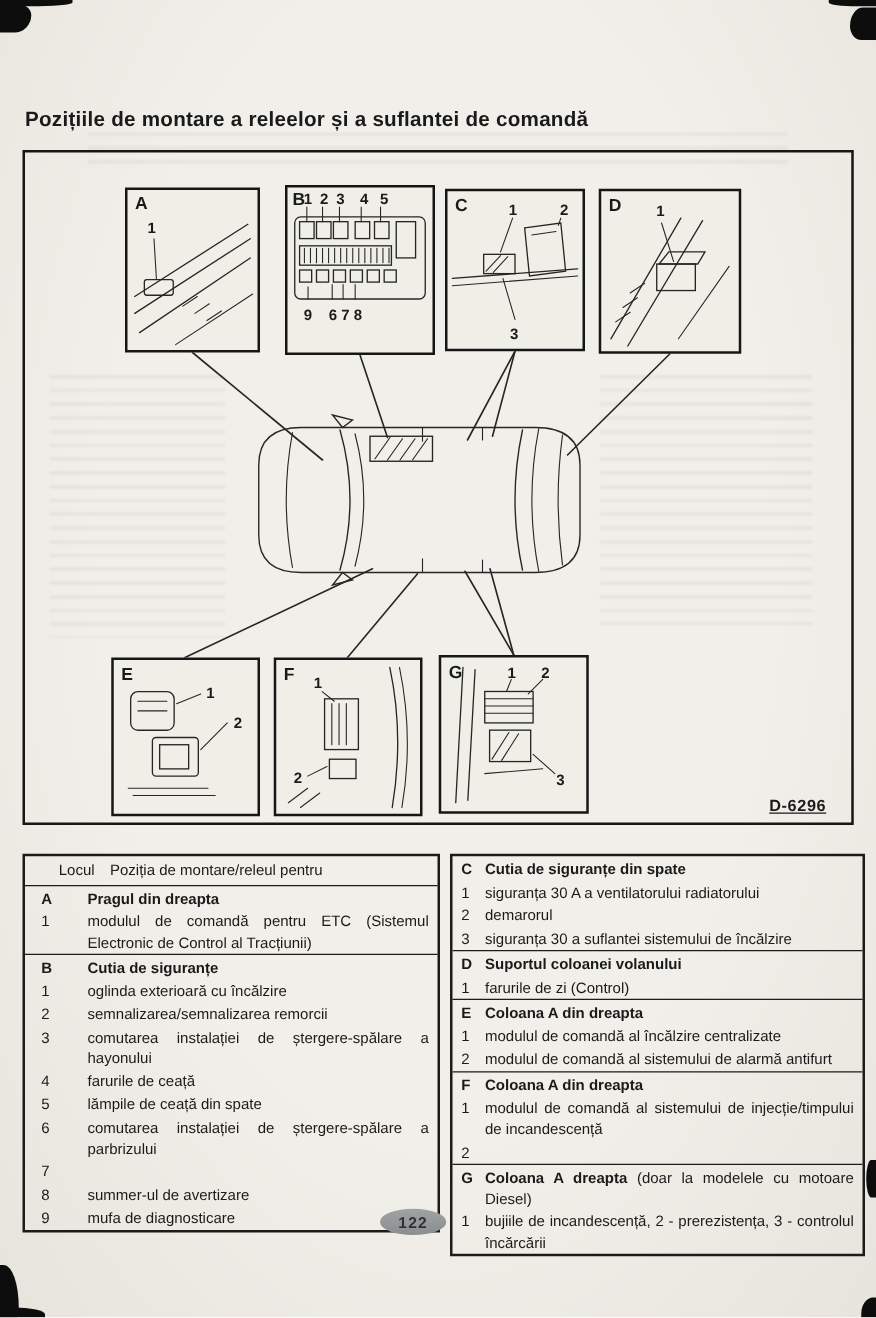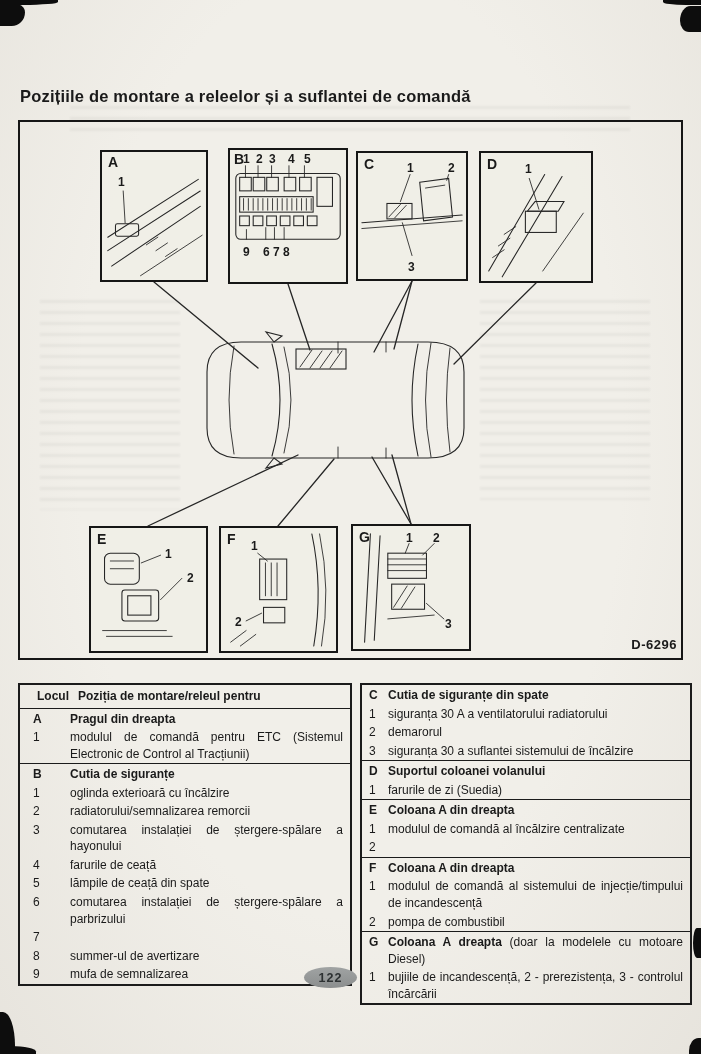--- a/index.html
+++ b/index.html
@@ -32,36 +32,36 @@
   .page-title { position:absolute; left:20px; top:87px; font-size:16.5px; font-weight:bold; letter-spacing:.2px; }
 
   
   .diagram { position:absolute; left:18px; top:120px; width:665px; height:540px;
              border:2px solid #161616; }
   .overlay { position:absolute; left:0; top:0; width:661px; height:536px; }
   .dbox { position:absolute; border:2px solid #161616; background:rgba(240,238,231,.65); }
   .sketch { position:absolute; left:0; top:0; width:100%; height:100%; }
   .blabel  { position:absolute; font-size:14px; font-weight:bold; line-height:1; }
   .callout { position:absolute; font-size:12px; font-weight:bold; line-height:1; }
-  .figcode { position:absolute; right:4px; bottom:6px; font-size:13px; font-weight:bold; letter-spacing:.5px; }
+  .figcode { position:absolute; right:20px; bottom:6px; font-size:13px; font-weight:bold; letter-spacing:.5px;text-decoration:underline; }
 
   svg path, svg rect, svg line { stroke:#262626; fill:none; stroke-width:1.1; stroke-linecap:round; }
   svg .thin { stroke-width:.9; }
   svg .conn { stroke-width:1.3; }
 
   
   .mtable { position:absolute; top:683px; border:2px solid #1b1b1b; font-size:12px; line-height:1.38; }
   .mtable.left  { left:18px;  width:334px; }
   .mtable.right { left:360px; width:332px; }
   .trow { display:flex; padding:1px 0; }
   .trow .c1 { flex:0 0 50px; padding-left:13px; }
   .mtable.right .trow .c1 { flex:0 0 26px; padding-left:7px; }
   .trow .c2 { flex:1; padding-right:7px; text-align:justify; }
   .b { font-weight:bold; }
-  .thead { font-weight:bold; border-bottom:1.6px solid #1b1b1b; padding:3px 8px; }
+  .thead { font-weight:normal; border-bottom:1.6px solid #1b1b1b; padding:3px 18px; }
   .thead .c1 { padding-left:9px; }
   .sec { padding-top:2px; }
   .rt { border-top:1.6px solid #1b1b1b; }
 
   
   .page-badge { position:absolute; left:304px; top:967px; width:53px; height:21px;
     background:linear-gradient(180deg,#a0a3a3,#8b8e8e); border-radius:50%;
     display:flex; align-items:center; justify-content:center;
     font-size:12.5px; font-weight:bold; letter-spacing:1px; color:#2d3132; }
 </style>
@@ -262,21 +262,21 @@
     <div class="trow sec rt">
       <div class="c1 b">B</div>
       <div class="c2 b">Cutia de siguranțe</div>
     </div>
     <div class="trow">
       <div class="c1">1</div>
       <div class="c2">oglinda exterioară cu încălzire</div>
     </div>
     <div class="trow">
       <div class="c1">2</div>
-      <div class="c2">radiatorului/semnalizarea remorcii</div>
+      <div class="c2">semnalizarea/semnalizarea remorcii</div>
     </div>
     <div class="trow">
       <div class="c1">3</div>
       <div class="c2">comutarea instalației de ștergere-spălare a hayonului</div>
     </div>
     <div class="trow">
       <div class="c1">4</div>
       <div class="c2">farurile de ceață</div>
     </div>
     <div class="trow">
@@ -289,21 +289,21 @@
     </div>
     <div class="trow">
       <div class="c1">7</div>
     </div>
     <div class="trow">
       <div class="c1">8</div>
       <div class="c2">summer-ul de avertizare</div>
     </div>
     <div class="trow">
       <div class="c1">9</div>
-      <div class="c2">mufa de semnalizarea</div>
+      <div class="c2">mufa de diagnosticare</div>
     </div>
   </div>
 
   <div class="mtable right">
     <div class="trow sec">
       <div class="c1 b">C</div>
       <div class="c2 b">Cutia de siguranțe din spate</div>
     </div>
     <div class="trow">
       <div class="c1">1</div>
@@ -317,46 +317,46 @@
       <div class="c1">3</div>
       <div class="c2">siguranța 30 a suflantei sistemului de încălzire</div>
     </div>
 
     <div class="trow sec rt">
       <div class="c1 b">D</div>
       <div class="c2 b">Suportul coloanei volanului</div>
     </div>
     <div class="trow">
       <div class="c1">1</div>
-      <div class="c2">farurile de zi (Suedia)</div>
+      <div class="c2">farurile de zi (Control)</div>
     </div>
 
     <div class="trow sec rt">
       <div class="c1 b">E</div>
       <div class="c2 b">Coloana A din dreapta</div>
     </div>
     <div class="trow">
       <div class="c1">1</div>
       <div class="c2">modulul de comandă al încălzire centralizate</div>
     </div>
     <div class="trow">
       <div class="c1">2</div>
+      <div class="c2">modulul de comandă al sistemului de alarmă antifurt</div>
     </div>
 
     <div class="trow sec rt">
       <div class="c1 b">F</div>
       <div class="c2 b">Coloana A din dreapta</div>
     </div>
     <div class="trow">
       <div class="c1">1</div>
       <div class="c2">modulul de comandă al sistemului de injecție/timpului de incandescență</div>
     </div>
     <div class="trow">
       <div class="c1">2</div>
-      <div class="c2">pompa de combustibil</div>
     </div>
 
     <div class="trow sec rt">
       <div class="c1 b">G</div>
       <div class="c2"><span class="b">Coloana A dreapta</span> <span>(doar la modelele cu motoare Diesel)</span></div>
     </div>
     <div class="trow">
       <div class="c1">1</div>
       <div class="c2">bujiile de incandescență, 2 - prerezistența, 3 - controlul încărcării</div>
     </div>

